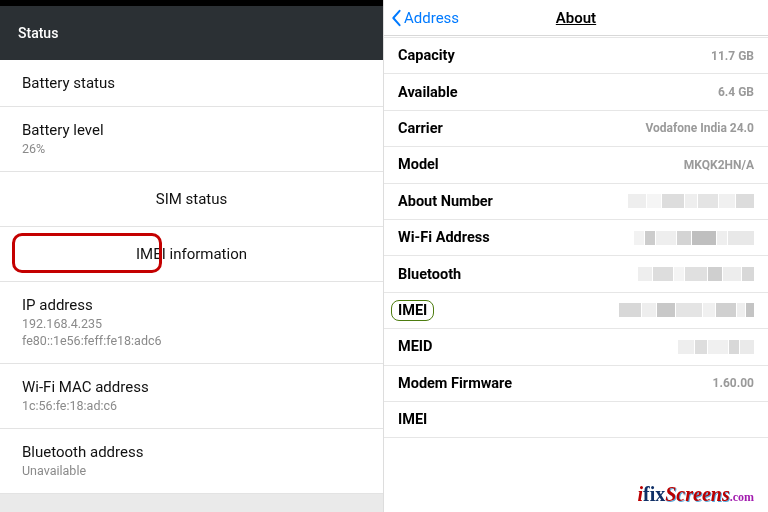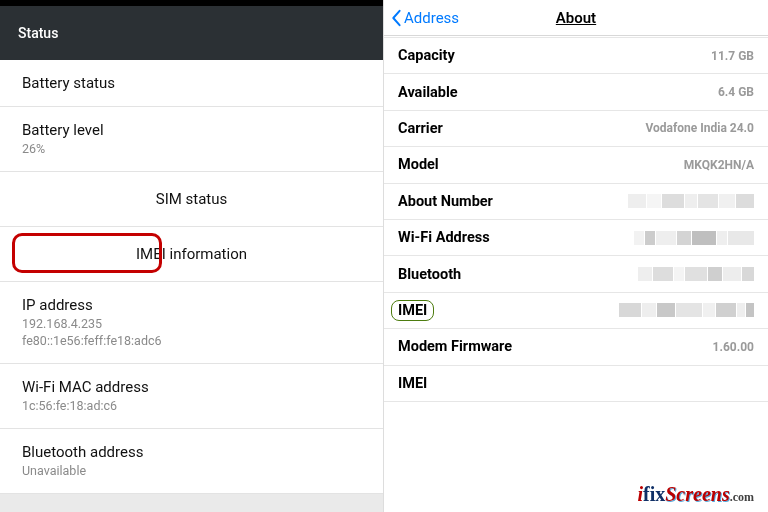--- a/index.html
+++ b/index.html
@@ -29,21 +29,21 @@
   .i-val { color: #9a9a9a; font-size: 12px; }
   .blur { display: flex; gap: 1px; }
   .blur span { display: inline-block; height: 14px; }
   .hi-ios { border: 1px solid #4d7c0f; border-radius: 8px; padding: 1px 6px; margin-left: -7px; }
 
   
   .wm { position: absolute; right: 14px; bottom: 6px; font-family: Georgia, serif; font-weight: bold; font-size: 20px; }
   .wm .i1 { color: #b00; font-style: italic; }
   .wm .fix { color: #0f2f66; }
   .wm .scr { color: #b00; font-style: italic; text-shadow: 1px 1px 0 #5ad; }
-  .wm .com { color: #404040; font-size: 12px; }
+  .wm .com { color: #a21caf; font-size: 12px; }
   .stripe { height: 6px; background: #000; }
 </style>
 </head>
 <body>
 
 <div class="stage">
 
   <div class="col col-left">
     <div class="stripe"></div>
     <div class="android-header">Status</div>
@@ -151,20 +151,30 @@
             <span style="width:14px;background:#eee;"></span>
             <span style="width:18px;background:#c8c8c8;"></span>
             <span style="width:26px;background:#e4e4e4;"></span>
             <span style="width:12px;background:#f0f0f0;"></span>
             <span style="width:20px;background:#d0d0d0;"></span>
             <span style="width:8px;background:#eee;"></span>
             <span style="width:8px;background:#c4c4c4;"></span>
         </div>
       </div>
       <div class="i-row">
+        <div class="i-label">MEID</div>
+        <div class="i-val blur">
+          <span style="width:16px;background:#eee;"></span>
+            <span style="width:12px;background:#ddd;"></span>
+            <span style="width:20px;background:#f0f0f0;"></span>
+            <span style="width:10px;background:#d8d8d8;"></span>
+            <span style="width:14px;background:#eaeaea;"></span>
+        </div>
+      </div>
+      <div class="i-row">
         <div class="i-label">Modem Firmware</div>
         <div class="i-val">1.60.00</div>
       </div>
       <div class="i-row">
         <div class="i-label">IMEI</div>
         <div class="i-val"></div>
       </div>
 
     </div>
   </div>

